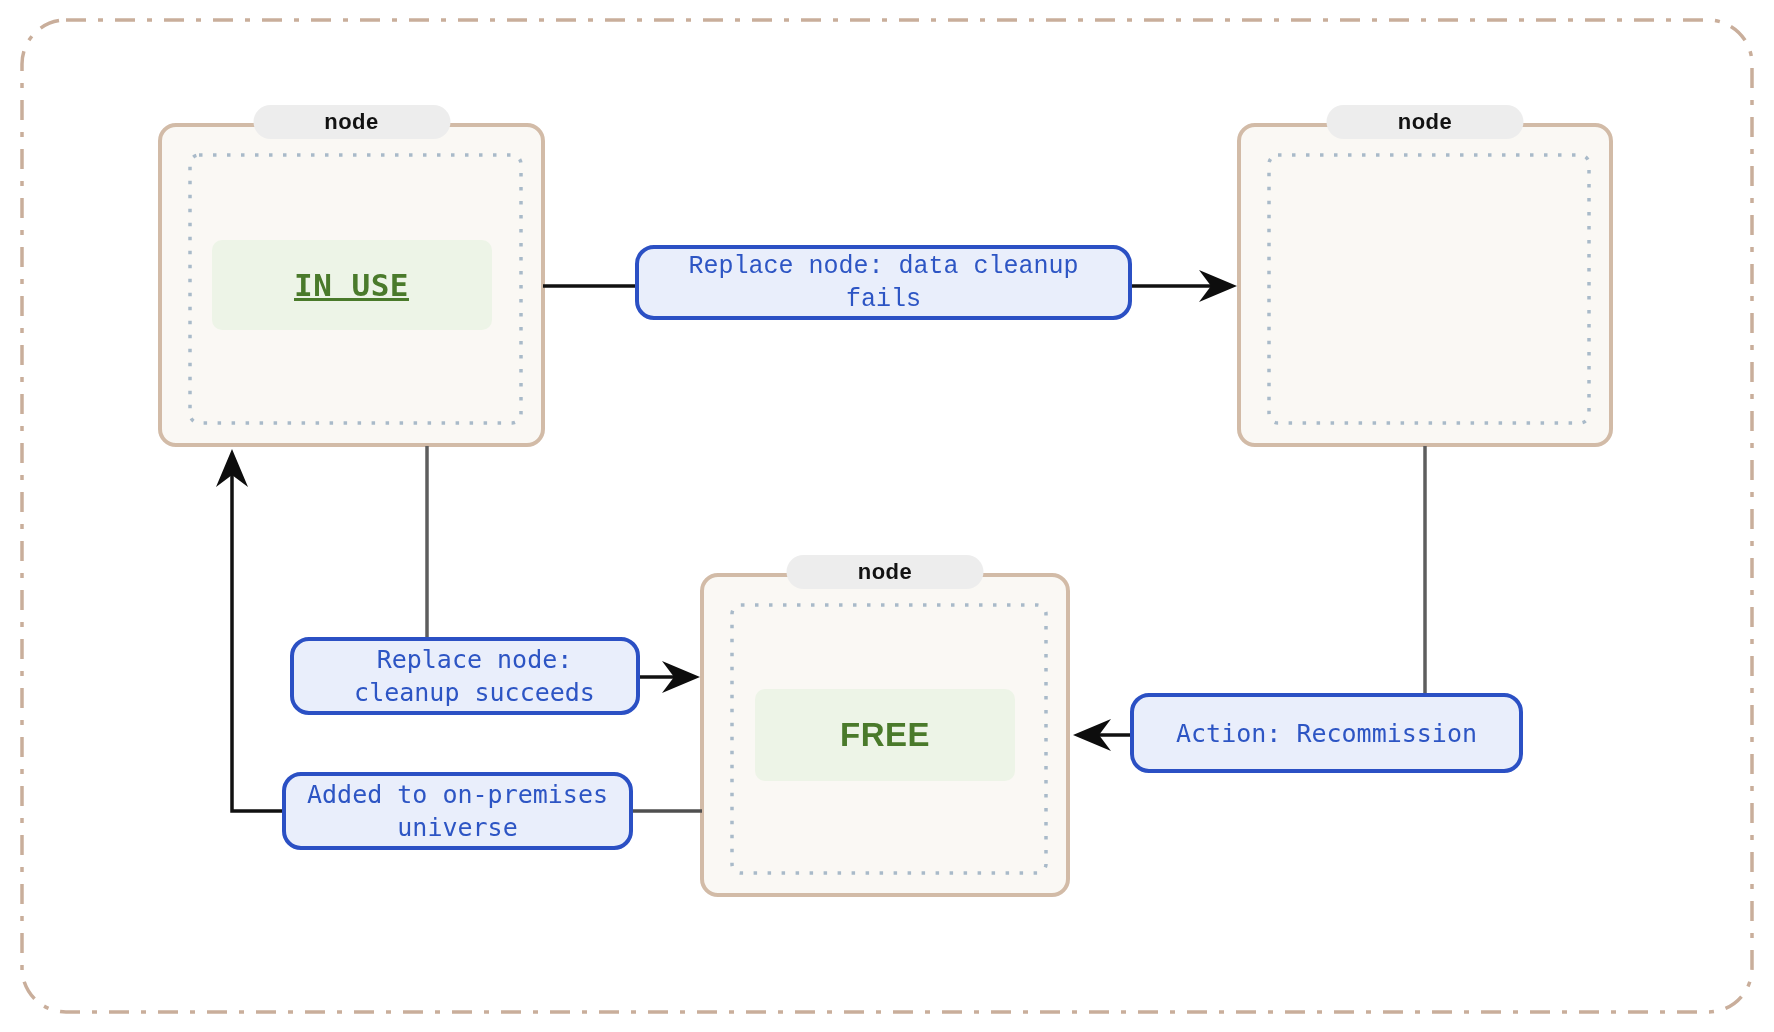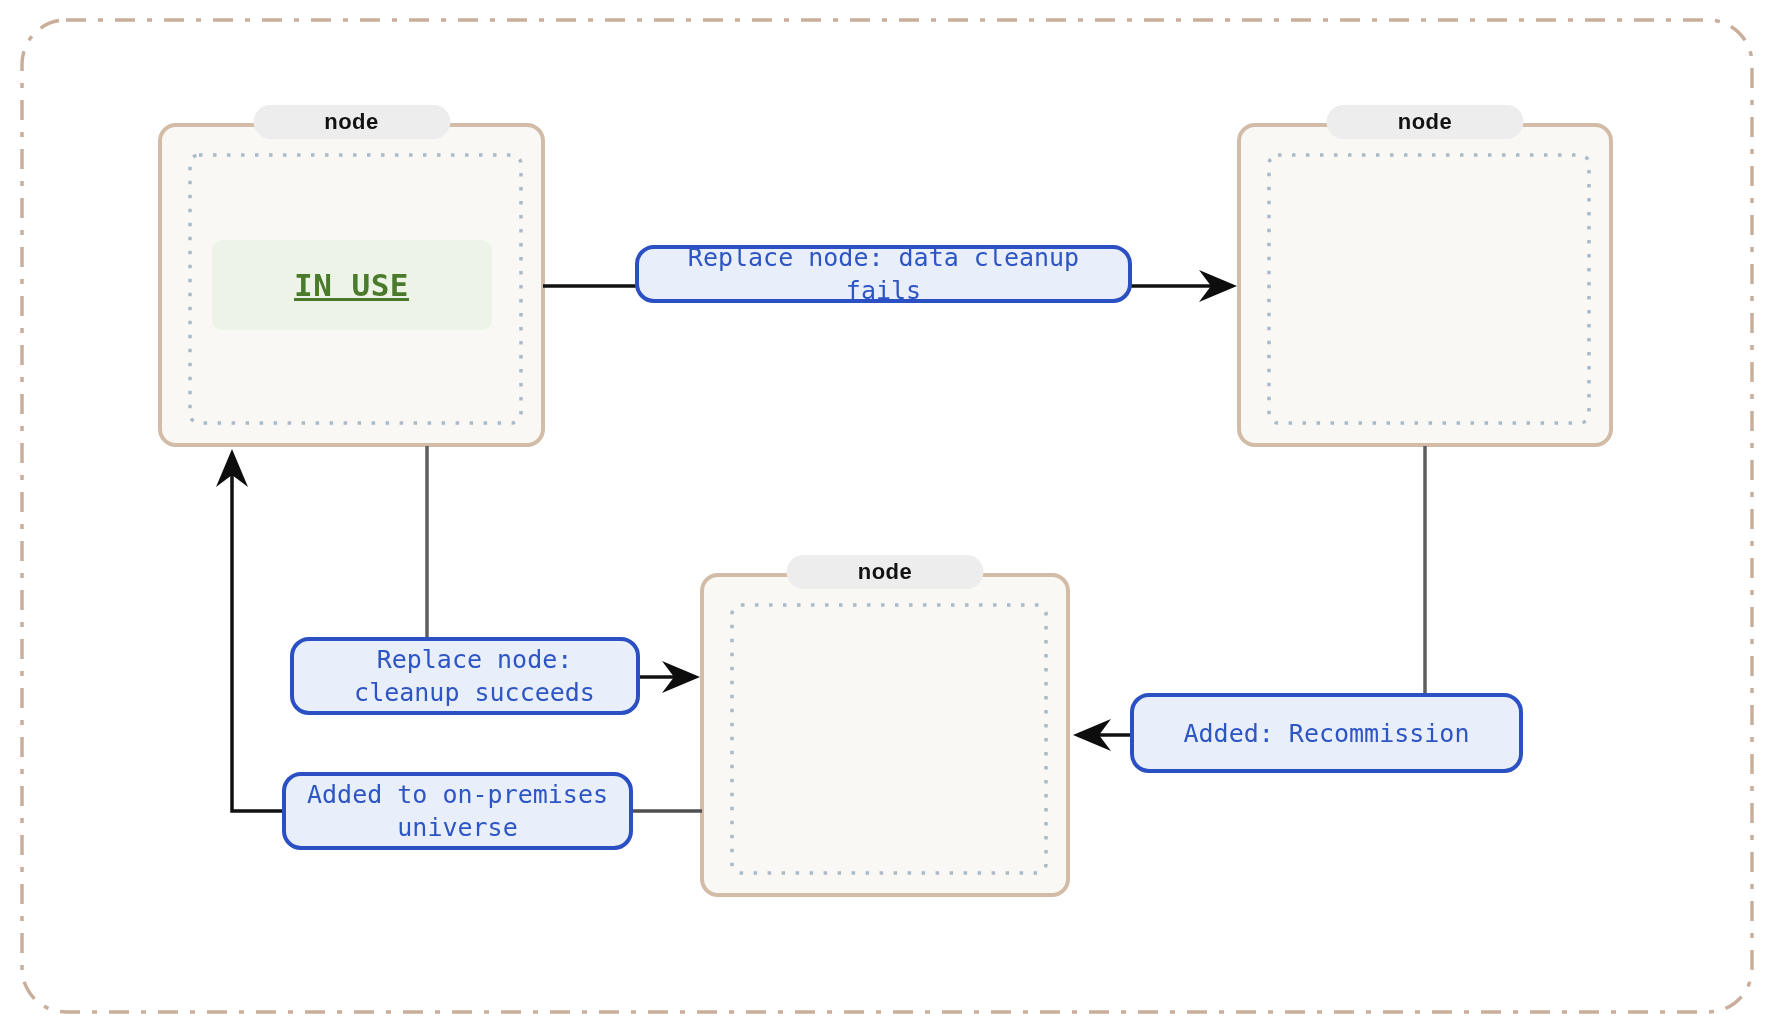--- a/index.html
+++ b/index.html
@@ -61,20 +61,23 @@
     </svg>
   </div>
 
   <div class="node" style="left:700px;top:573px;width:370px;height:324px;">
     <div class="pill">
       <span>node</span>
     </div>
     <svg class="dotted-svg" width="318" height="272">
       <rect x="2" y="2" width="314" height="268" rx="9" fill="none" stroke="#a9bac9" stroke-width="3.5" stroke-dasharray="3.5 10.5"></rect>
     </svg>
+    <div class="state sans" style="width:260px;height:92px;">
+      <span>FREE</span>
+    </div>
   </div>
 
   <svg class="overlay" viewBox="0 0 1774 1032">
 
     <rect x="22" y="20" width="1730" height="992" rx="44" fill="none" stroke="#c9ae9b" stroke-width="3.5" stroke-dasharray="20 12 5 12"></rect>
 
     <line x1="543" y1="286" x2="637" y2="286" stroke="#111111" stroke-width="3.5"></line>
     <line x1="1130" y1="286" x2="1212" y2="286" stroke="#111111" stroke-width="3.5"></line>
     <polygon points="1237,286 1199,270 1211,286 1199,302" fill="#0d0d0d"></polygon>
 
@@ -84,32 +87,32 @@
 
     <line x1="606" y1="811" x2="702" y2="811" stroke="#4f4f4f" stroke-width="3.5"></line>
     <polyline points="284,811 232,811 232,472" fill="none" stroke="#111111" stroke-width="3.5"></polyline>
     <polygon points="232,449 216,487 232,475 248,487" fill="#0d0d0d"></polygon>
 
     <line x1="1425" y1="446" x2="1425" y2="695" stroke="#5e5e5e" stroke-width="3.5"></line>
     <line x1="1096" y1="735" x2="1132" y2="735" stroke="#111111" stroke-width="3.5"></line>
     <polygon points="1073,735 1111,719 1099,735 1111,751" fill="#0d0d0d"></polygon>
   </svg>
 
-  <div class="elabel" style="left:635px;top:245px;width:497px;height:58px;">
+  <div class="elabel" style="left:635px;top:245px;width:497px;height:75px;font-family:Liberation Mono, monospace;">
     <span>Replace node: data cleanup
 fails</span>
   </div>
 
   <div class="elabel" style="left:290px;top:637px;width:350px;height:78px;padding-left:19px;">
     <span>Replace node:
 cleanup succeeds</span>
   </div>
 
   <div class="elabel" style="left:282px;top:772px;width:351px;height:78px;">
     <span>Added to on-premises
 universe</span>
   </div>
 
   <div class="elabel" style="left:1130px;top:693px;width:393px;height:80px;">
-    <span>Added: Recommission</span>
+    <span>Action: Recommission</span>
   </div>
 
 </div>
 
 </body></html>

